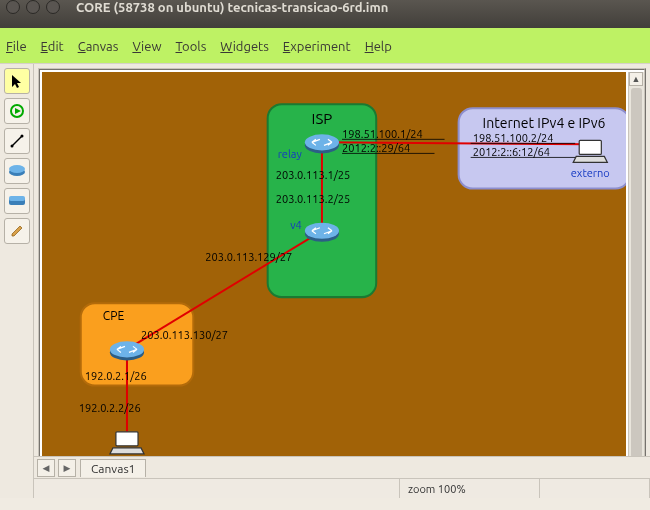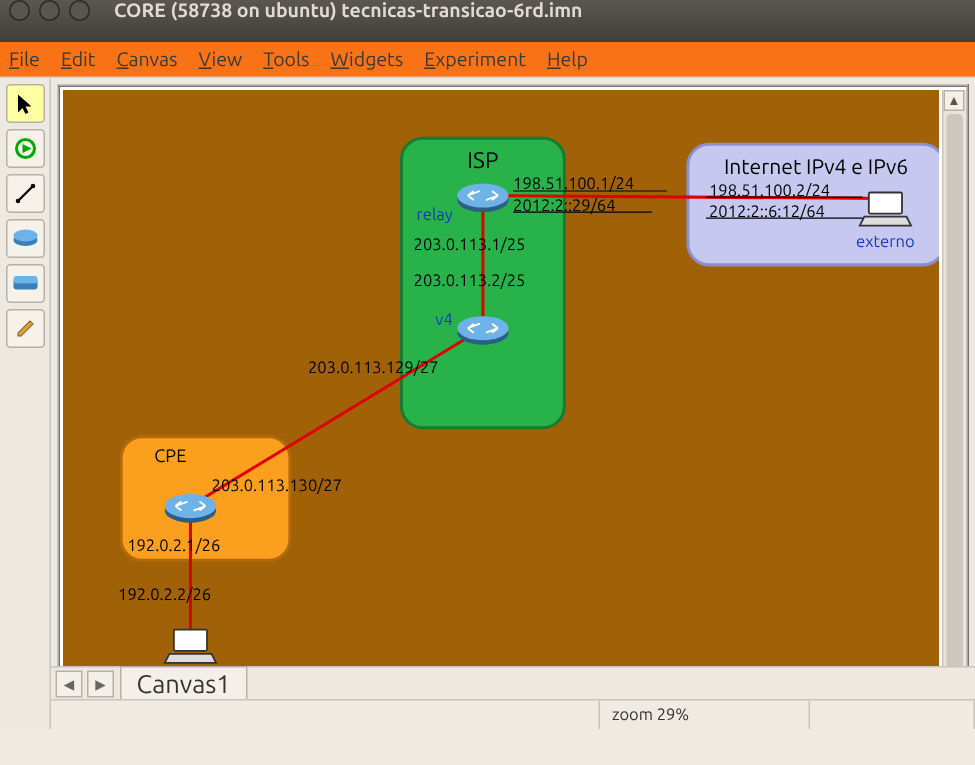--- a/index.html
+++ b/index.html
@@ -2,21 +2,21 @@
 <html><head>
 <meta charset="utf-8">
 <style>
 * { box-sizing: border-box; margin: 0; padding: 0; }
 body { font-family: "Ubuntu", "Liberation Sans", sans-serif; font-size: 13px; background: #f0ebe2; width: 650px; height: 510px; overflow: hidden; }
 
 .titlebar { height: 28px; background: linear-gradient(#5a5650,#423f3a); display: flex; align-items: flex-start; padding: 0 6px; color: #ddd9d0; }
 .titlebar .win-btn { width: 14px; height: 14px; border-radius: 50%; margin-right: 6px; display: inline-block; background: #595551; border: 1px solid #2b2926; }
 .titlebar .title { margin-left: 10px; font-weight: bold; color: #dfdbd2; font-size: 13px; }
 
-.menubar { height: 24px; background: #f97316; display: flex; align-items: center; padding: 0 6px; border-bottom: 1px solid #d6d1c8; }
+.menubar { height: 36px; background: #bef264; display: flex; align-items: center; padding: 0 6px; border-bottom: 1px solid #d6d1c8; }
 .menubar .menu-item { margin-right: 14px; color: #3a3935; font-size: 13px; cursor: default; }
 .menubar .menu-item u { text-decoration: underline; }
 
 .workspace { display: flex; height: 434px; }
 .toolbar { width: 34px; background: #eee9e0; border-right: 1px solid #c9c4bb; display: flex; flex-direction: column; align-items: center; padding-top: 4px; gap: 4px; }
 .tool { width: 26px; height: 26px; border: 1px solid #b6b1a7; background: #f6f2ea; border-radius: 3px; display: flex; align-items: center; justify-content: center; }
 .tool.active { background: #ffffa3; }
 
 .canvas-wrap { flex: 1; position: relative; background: #eee9e0; }
 .canvas-border { position: absolute; left: 4px; top: 4px; right: 4px; bottom: 4px; border: 2px ridge #c9c4bb; background: #fff; }
@@ -25,21 +25,21 @@
 .scroll-v .track { position:absolute; top:16px; bottom:16px; left:2px; right:2px; background:#ccc7bf; border-radius:3px;}
 .scroll-h { position: absolute; left: 2px; right: 18px; bottom: 0; height: 16px; background: #e9e5dc; border-top: 1px solid #c9c4bb; }
 .scroll-h .track { position:absolute; left:16px; right:16px; top:2px; bottom:2px; background:#ccc7bf; border-radius:3px;}
 .corner { position:absolute; right:0; bottom:0; width:16px; height:16px; background:#e9e5dc; }
 .arrowbox { position:absolute; width:14px; height:14px; border:1px solid #b6b1a7; background:#f4f0e8; font-size:9px; display:flex; align-items:center; justify-content:center; color:#555;}
 
 svg.topo { width: 100%; height: 100%; }
 
 .tabbar { position:absolute; left:0; right:0; bottom:0; height:24px; background:#eee9e0; border-top:1px solid #c9c4bb; display:flex; align-items:center; }
 .tabbar .nav { width:18px; height:18px; margin-left:3px; border:1px solid #b6b1a7; background:#f4f0e8; display:flex; align-items:center; justify-content:center; font-size:9px; color:#666; }
-.tabbar .tab { margin-left:4px; padding:2px 10px; background:#f4f0e8; border:1px solid #b6b1a7; border-bottom:none; font-size:17px; color:#333; }
+.tabbar .tab { margin-left:4px; padding:2px 10px; background:#f4f0e8; border:1px solid #b6b1a7; border-bottom:none; font-size:12px; color:#333; }
 
 .statusbar { position:absolute; left:0; right:0; bottom:0; height:20px; background:#efeae2; border-top:1px solid #c9c4bb; display:flex; align-items:center; font-size:11px; color:#333;}
 .statusbar .cell { border-right:1px solid #c9c4bb; height:100%; display:flex; align-items:center; padding:0 8px;}
 .statusbar .grow { flex:1; }
 </style>
 </head>
 <body>
 
 <div class="titlebar">
   <span class="win-btn"></span>
@@ -176,17 +176,17 @@
     </div>
 
     <div class="tabbar" style="bottom:20px;height:22px;">
       <div class="nav">◀</div>
       <div class="nav">▶</div>
       <div class="tab">Canvas1</div>
     </div>
 
     <div class="statusbar">
       <div class="cell grow"></div>
-      <div class="cell" style="width:140px;">zoom 29%</div>
+      <div class="cell" style="width:140px;">zoom 100%</div>
       <div class="cell" style="width:110px;"></div>
     </div>
   </div>
 </div>
 
 </body></html>

